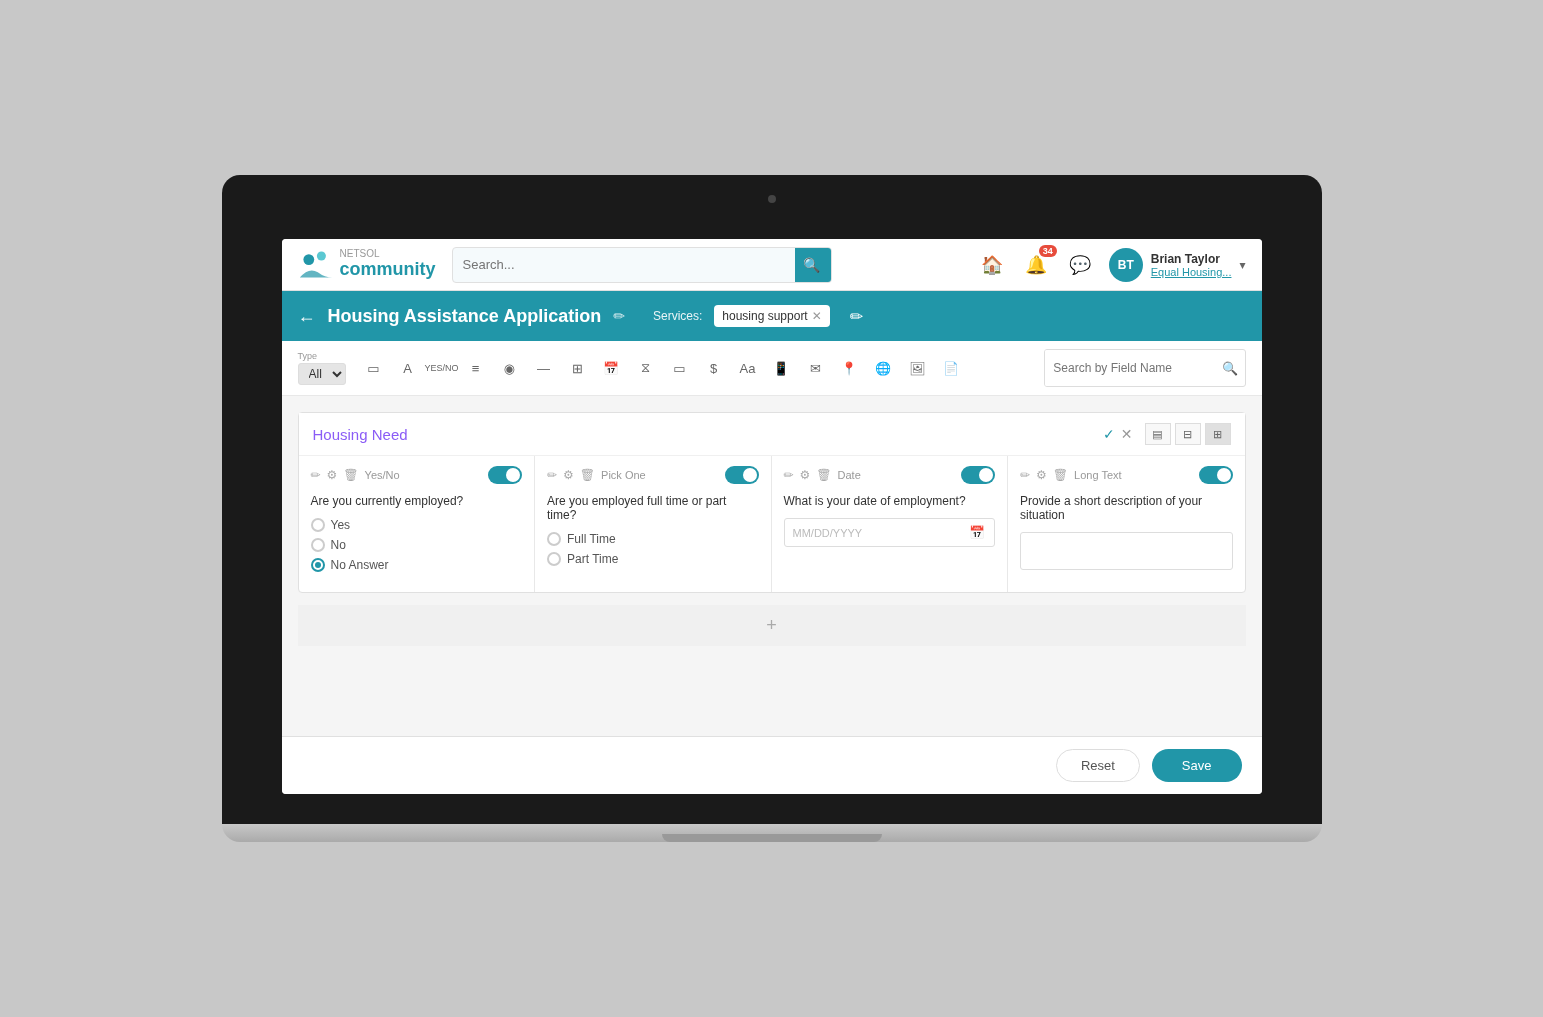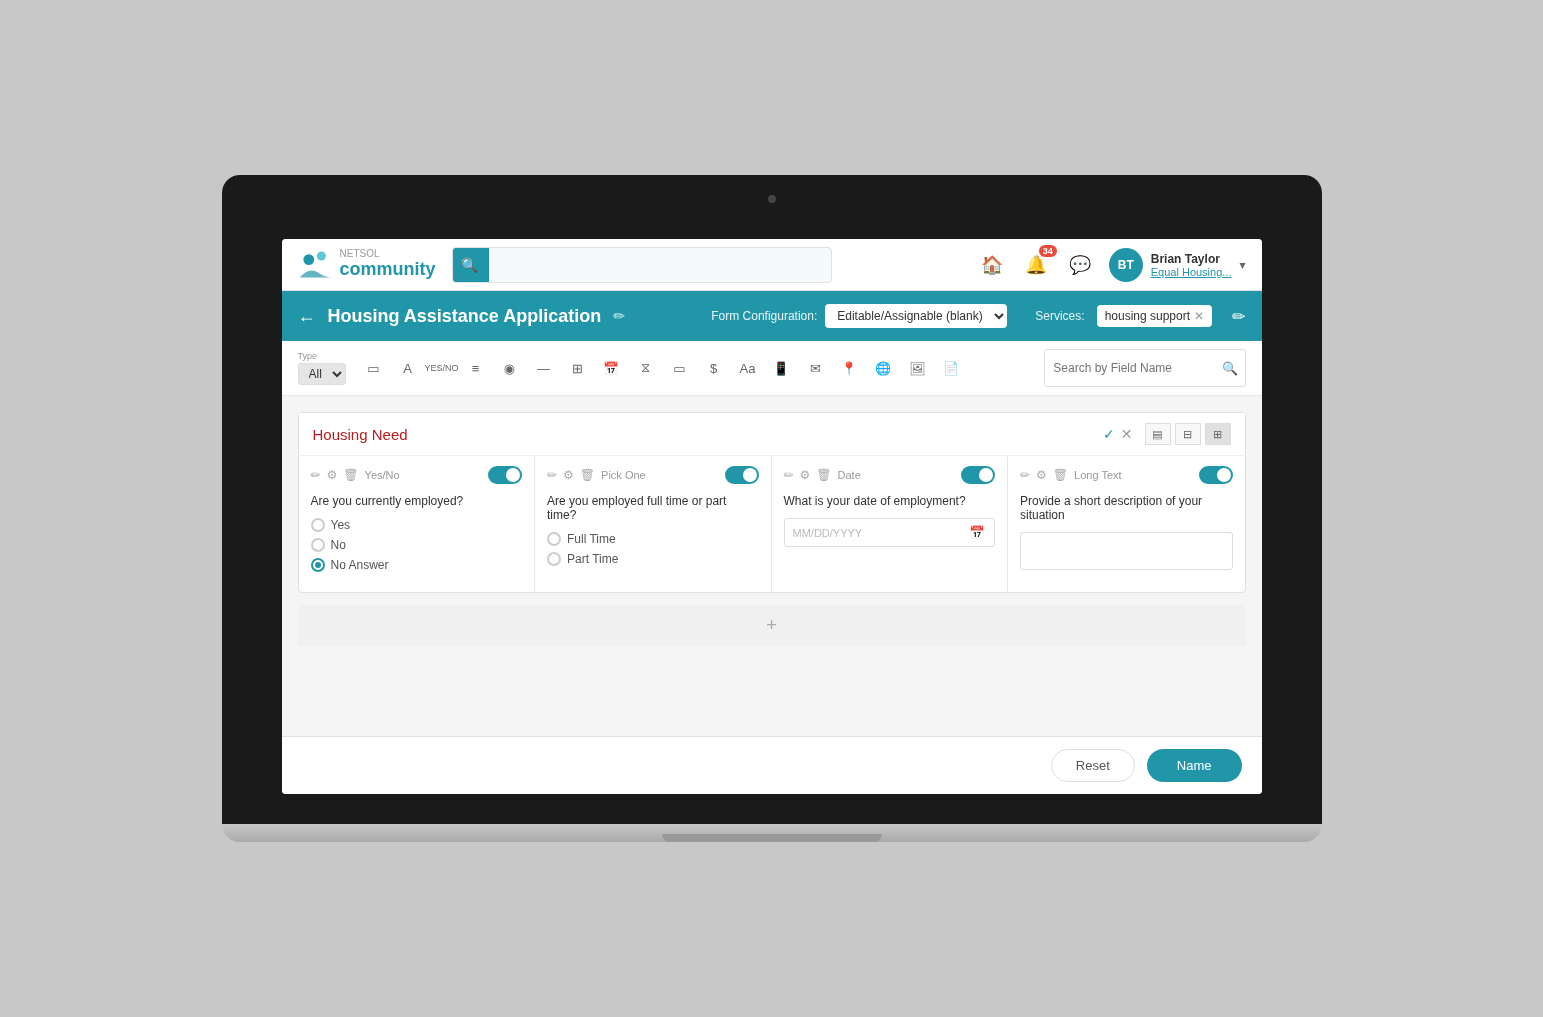--- a/index.html
+++ b/index.html
@@ -367,21 +367,21 @@
       display: flex;
       align-items: center;
       padding: 10px 14px;
       border-bottom: 1px solid #f0f0f0;
       background: #fff;
     }
 
     .section-title {
       font-size: 15px;
       font-weight: 500;
-      color: #b91c1c;
+      color: #8b5cf6;
       flex: 1;
     }
 
     .section-actions {
       display: flex;
       align-items: center;
       gap: 6px;
       color: #999;
       font-size: 14px;
       margin-right: 12px;
@@ -618,20 +618,21 @@
             <circle cx="26" cy="10" r="5" fill="#5bc8d2"></circle>
             <path d="M2 34 Q12 22 22 28 Q30 34 38 34" fill="#2196a8" opacity="0.7"></path>
           </svg>
           <div>
             <span class="logo-sub">NETSOL</span>
             <span class="logo-text">community</span>
           </div>
         </div>
 
         <div class="search-bar">
+          <input type="text" placeholder="Search..." style="">
           <button class="search-btn">
             <span>🔍</span>
           </button>
         </div>
 
         <div class="header-actions">
           <div class="header-icon">
             <span>🏠</span>
           </div>
           <div class="header-icon">
@@ -650,26 +651,20 @@
             <span style="color:#666;font-size:12px;">▾</span>
           </div>
         </div>
       </div>
 
       <div class="form-header">
         <span class="back-btn">←</span>
         <span class="form-title">Housing Assistance Application</span>
         <span class="edit-icon">✏</span>
 
-        <div class="form-config">
-          <span class="config-label">Form Configuration:</span>
-          <select class="config-select">
-            <option>Editable/Assignable (blank)</option>
-          </select>
-        </div>
 
         <span class="services-label" style="margin-left:16px;">Services:</span>
         <div class="service-tag">
           <span>housing support</span>
           <span class="service-tag-close">✕</span>
         </div>
 
         <span class="header-edit-btn">✏</span>
       </div>
 
@@ -798,21 +793,21 @@
         </div>
 
         <div class="add-row-bar">
           <span>+</span>
         </div>
 
       </div>
 
       <div class="form-footer">
         <button class="btn-reset">Reset</button>
-        <button class="btn-save">Name</button>
+        <button class="btn-save">Save</button>
       </div>
 
     </div>
   </div>
   <div class="laptop-bottom">
     <div class="hinge-bar"></div>
   </div>
 </div>
 
 </body></html>

